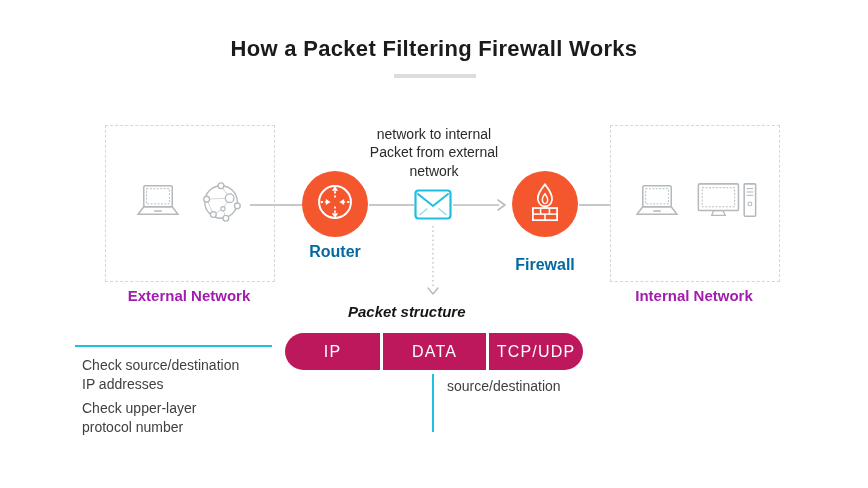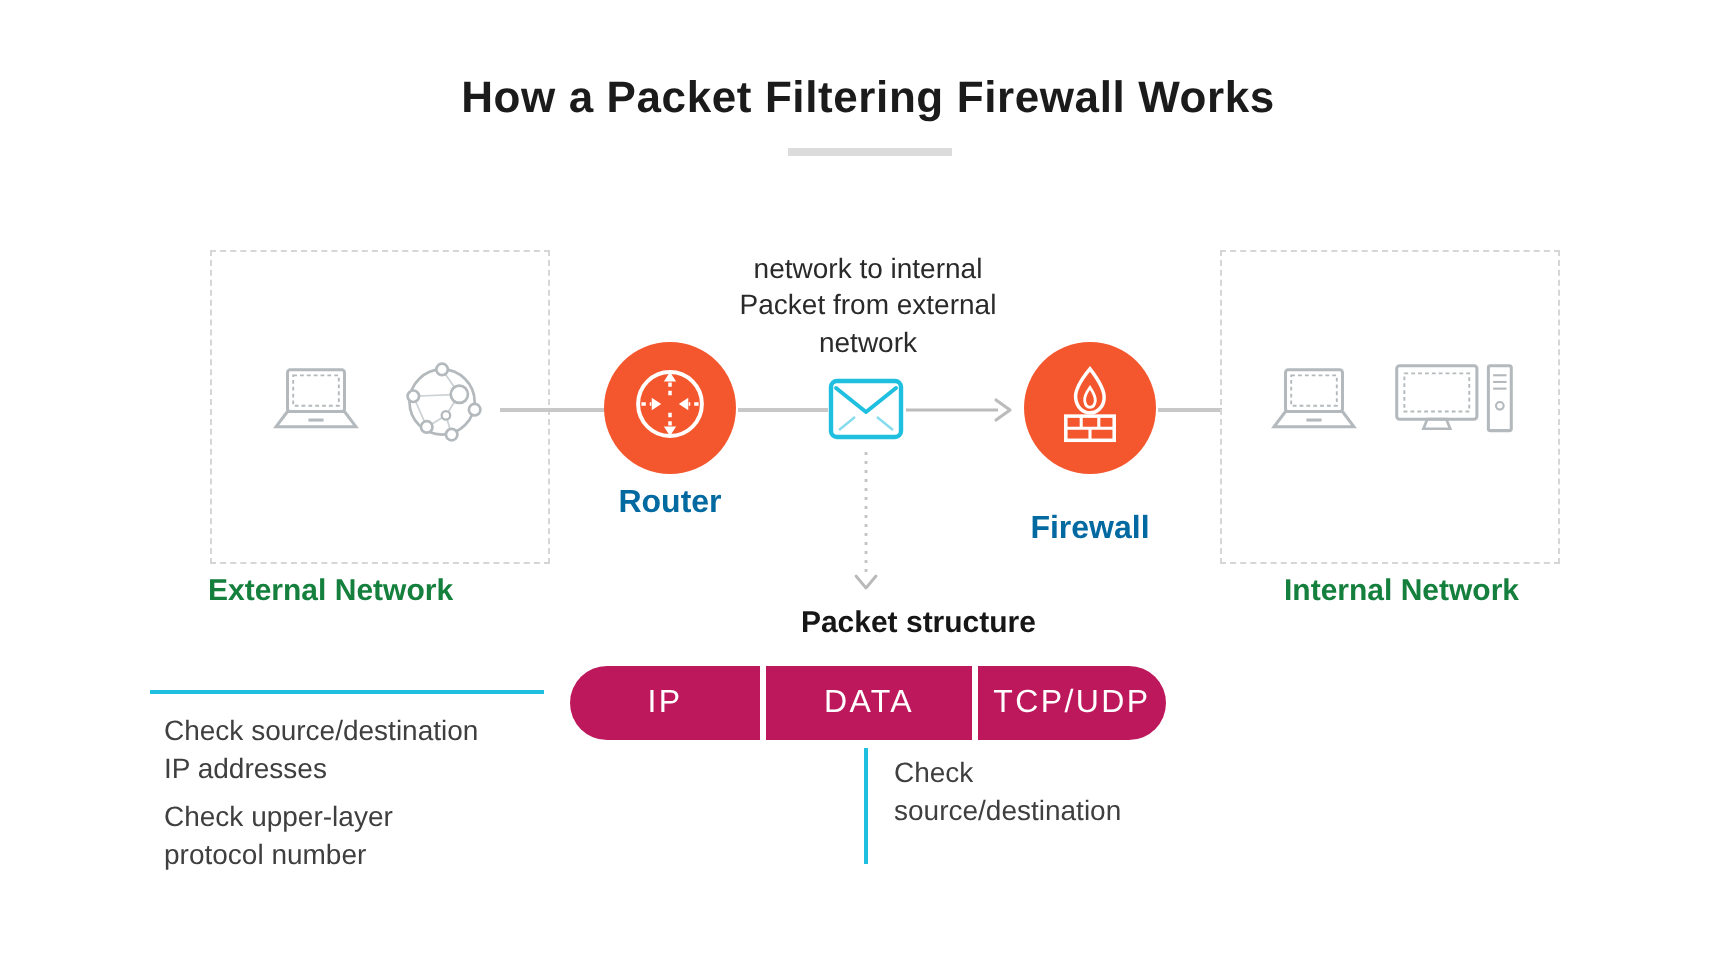--- a/index.html
+++ b/index.html
@@ -13,24 +13,24 @@
     font-size:22px;font-weight:800;letter-spacing:.3px;color:#1b1b1b;
   }
   .title-underline{left:394px;top:74px;width:82px;height:4px;background:#dcdcdc;}
   .net-box{
     width:168px;height:155px;border:1px dashed #d6d6d6;
     display:flex;align-items:center;justify-content:center;gap:14px;
   }
   .ext-box{left:105px;top:125px;}
   .int-box{left:610px;top:125px;}
   .box-label{
-    width:170px;font-size:15px;font-weight:800;color:#15803d;top:287px;
+    width:170px;text-align:center;font-size:15px;font-weight:800;color:#a21caf;top:287px;
   }
   .ext-label{left:104px;}
-  .int-label{left:642px;}
+  .int-label{left:609px;}
   .conn{height:2px;background:#c8c8c8;top:204px;}
   .conn1{left:250px;width:53px;}
   .conn2{left:369px;width:45px;}
   .conn3{left:579px;width:32px;}
   .circle{
     width:66px;height:66px;border-radius:50%;background:#F4572E;top:171px;
     display:flex;align-items:center;justify-content:center;
   }
   .router-circle{left:302px;}
   .firewall-circle{left:512px;}
@@ -41,22 +41,22 @@
   .firewall-label{left:500px;margin-top:13px;}
   .caption{
     left:329px;top:125px;width:210px;text-align:center;
     font-size:14px;line-height:1.32;color:#2a2a2a;font-weight:500;
   }
   .caption span{display:block;}
   .envelope{left:414px;top:189px;}
   .arrow-right{left:453px;top:197px;}
   .dotted-down{left:426px;top:226px;}
   .ps-label{
-    left:348px;top:303px;width:170px;text-align:right;
-    font-size:15px;font-weight:800;color:#161616;
+    left:348px;top:303px;width:170px;text-align:left;
+    font-size:15px;font-weight:800;color:#161616;font-style:italic;
   }
   .pill{
     left:285px;top:333px;width:298px;height:37px;display:flex;gap:3px;
   }
   .pill .seg{
     background:#be185d;color:#ffffff;display:flex;align-items:center;justify-content:center;
     font-size:16px;letter-spacing:1.2px;font-weight:500;
   }
   .pill .seg:first-child{border-radius:18.5px 0 0 18.5px;flex:0 0 95px;}
   .pill .seg:nth-child(2){flex:0 0 103px;}
@@ -204,17 +204,16 @@
   <div class="abs note note-proto">
     <span>Check upper-layer</span>
     <span>protocol number</span>
   </div>
   <div class="abs note note-ip">
     <span>Check source/destination</span>
     <span>IP addresses</span>
   </div>
   <div class="abs cyan-vline"></div>
   <div class="abs note note-port">
-    <span>Check</span>
     <span>source/destination</span>
   </div>
 
 </div>
 
 </body></html>

